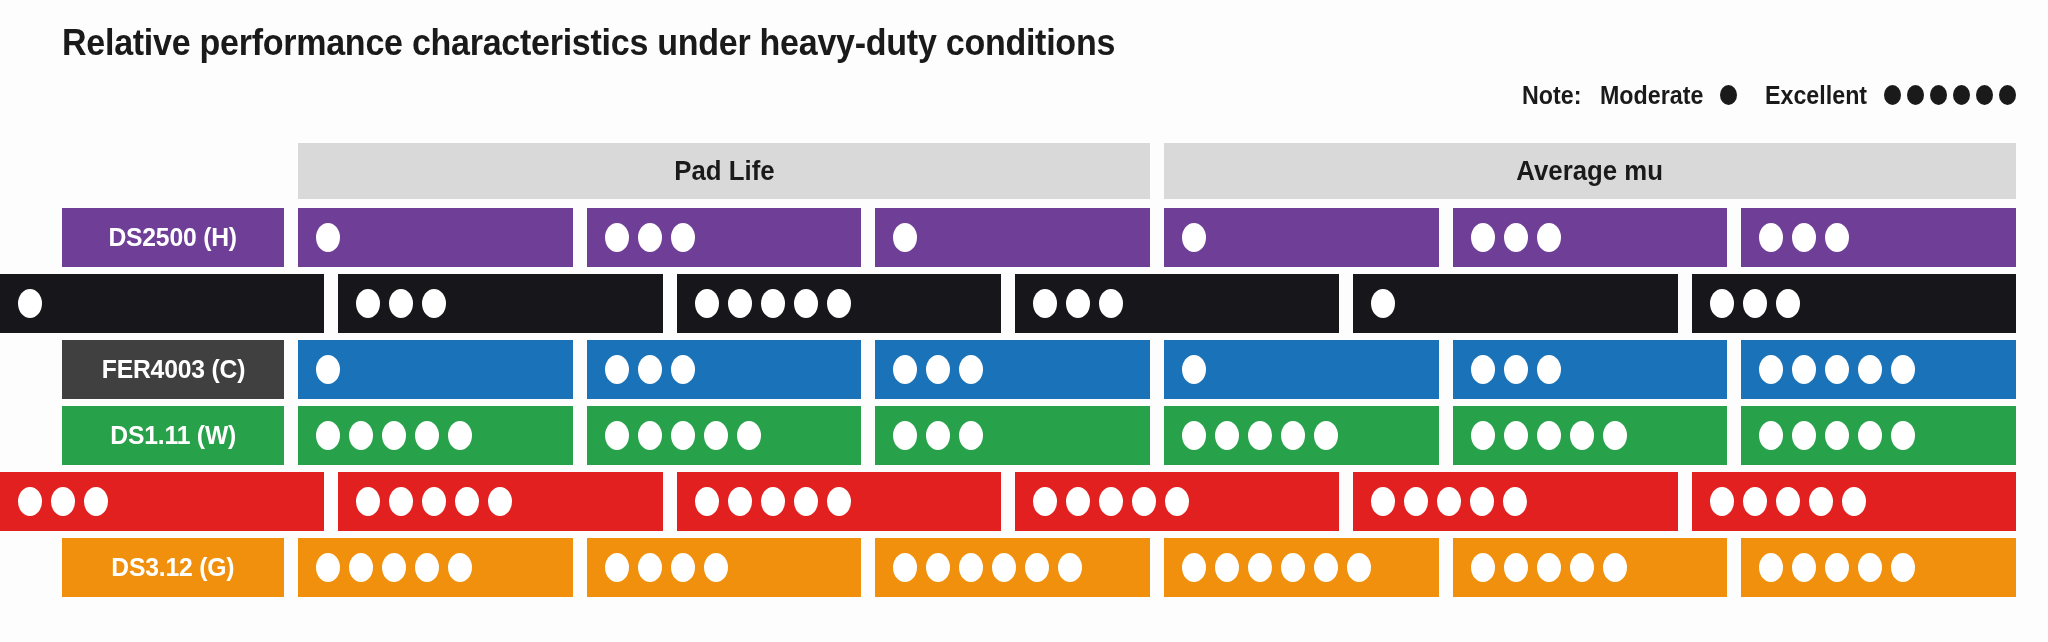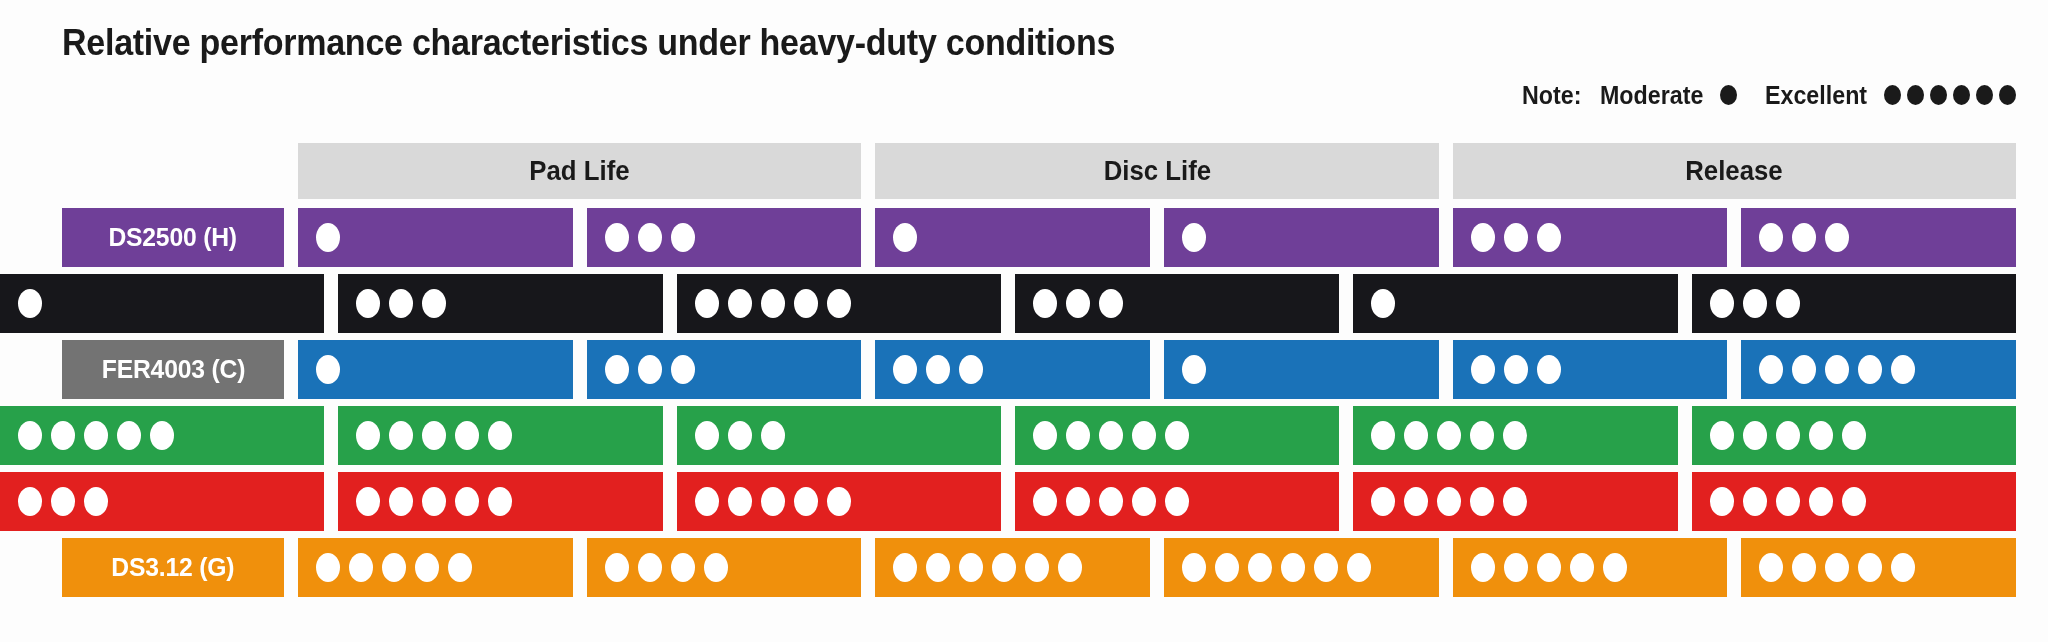--- a/index.html
+++ b/index.html
@@ -179,24 +179,21 @@
   </div>
 
   <div class="grid">
 
     <div class="row header-row">
       <div class="rowlabel-spacer"></div>
       <div class="cell header-cell">
           <span>Pad Life</span>
         </div>
       <div class="cell header-cell">
-          <span>Disc Life</span>
-        </div>
-      <div class="cell header-cell">
-          <span>Release</span>
+          <span>Average mu</span>
         </div>
     </div>
 
     <div id="body-rows">
         <div class="row">
           <div class="rowlabel" style="background: rgb(111, 63, 152);">
             <span>DS2500 (H)</span>
           </div>
           <div class="cell data-cell" style="background: rgb(111, 63, 152);">
             <span class="dot" style="background: rgb(255, 255, 255);"></span>
@@ -247,21 +244,21 @@
           <div class="cell data-cell" style="background: rgb(23, 23, 27);">
             <span class="dot" style="background: rgb(255, 255, 255);"></span>
           </div>
           <div class="cell data-cell" style="background: rgb(23, 23, 27);">
             <span class="dot" style="background: rgb(255, 255, 255);"></span>
             <span class="dot" style="background: rgb(255, 255, 255);"></span>
             <span class="dot" style="background: rgb(255, 255, 255);"></span>
           </div>
         </div>
         <div class="row">
-          <div class="rowlabel" style="background: #737373;">
+          <div class="rowlabel" style="background: #404040;">
             <span>FER4003 (C)</span>
           </div>
           <div class="cell data-cell" style="background: rgb(26, 114, 184);">
             <span class="dot" style="background: rgb(255, 255, 255);"></span>
           </div>
           <div class="cell data-cell" style="background: rgb(26, 114, 184);">
             <span class="dot" style="background: rgb(255, 255, 255);"></span>
             <span class="dot" style="background: rgb(255, 255, 255);"></span>
             <span class="dot" style="background: rgb(255, 255, 255);"></span>
           </div>
@@ -280,20 +277,23 @@
           </div>
           <div class="cell data-cell" style="background: rgb(26, 114, 184);">
             <span class="dot" style="background: rgb(255, 255, 255);"></span>
             <span class="dot" style="background: rgb(255, 255, 255);"></span>
             <span class="dot" style="background: rgb(255, 255, 255);"></span>
             <span class="dot" style="background: rgb(255, 255, 255);"></span>
             <span class="dot" style="background: rgb(255, 255, 255);"></span>
           </div>
         </div>
         <div class="row">
+          <div class="rowlabel" style="background: rgb(39, 161, 74);">
+            <span>DS1.11 (W)</span>
+          </div>
           <div class="cell data-cell" style="background: rgb(39, 161, 74);">
             <span class="dot" style="background: rgb(255, 255, 255);"></span>
             <span class="dot" style="background: rgb(255, 255, 255);"></span>
             <span class="dot" style="background: rgb(255, 255, 255);"></span>
             <span class="dot" style="background: rgb(255, 255, 255);"></span>
             <span class="dot" style="background: rgb(255, 255, 255);"></span>
           </div>
           <div class="cell data-cell" style="background: rgb(39, 161, 74);">
             <span class="dot" style="background: rgb(255, 255, 255);"></span>
             <span class="dot" style="background: rgb(255, 255, 255);"></span>

